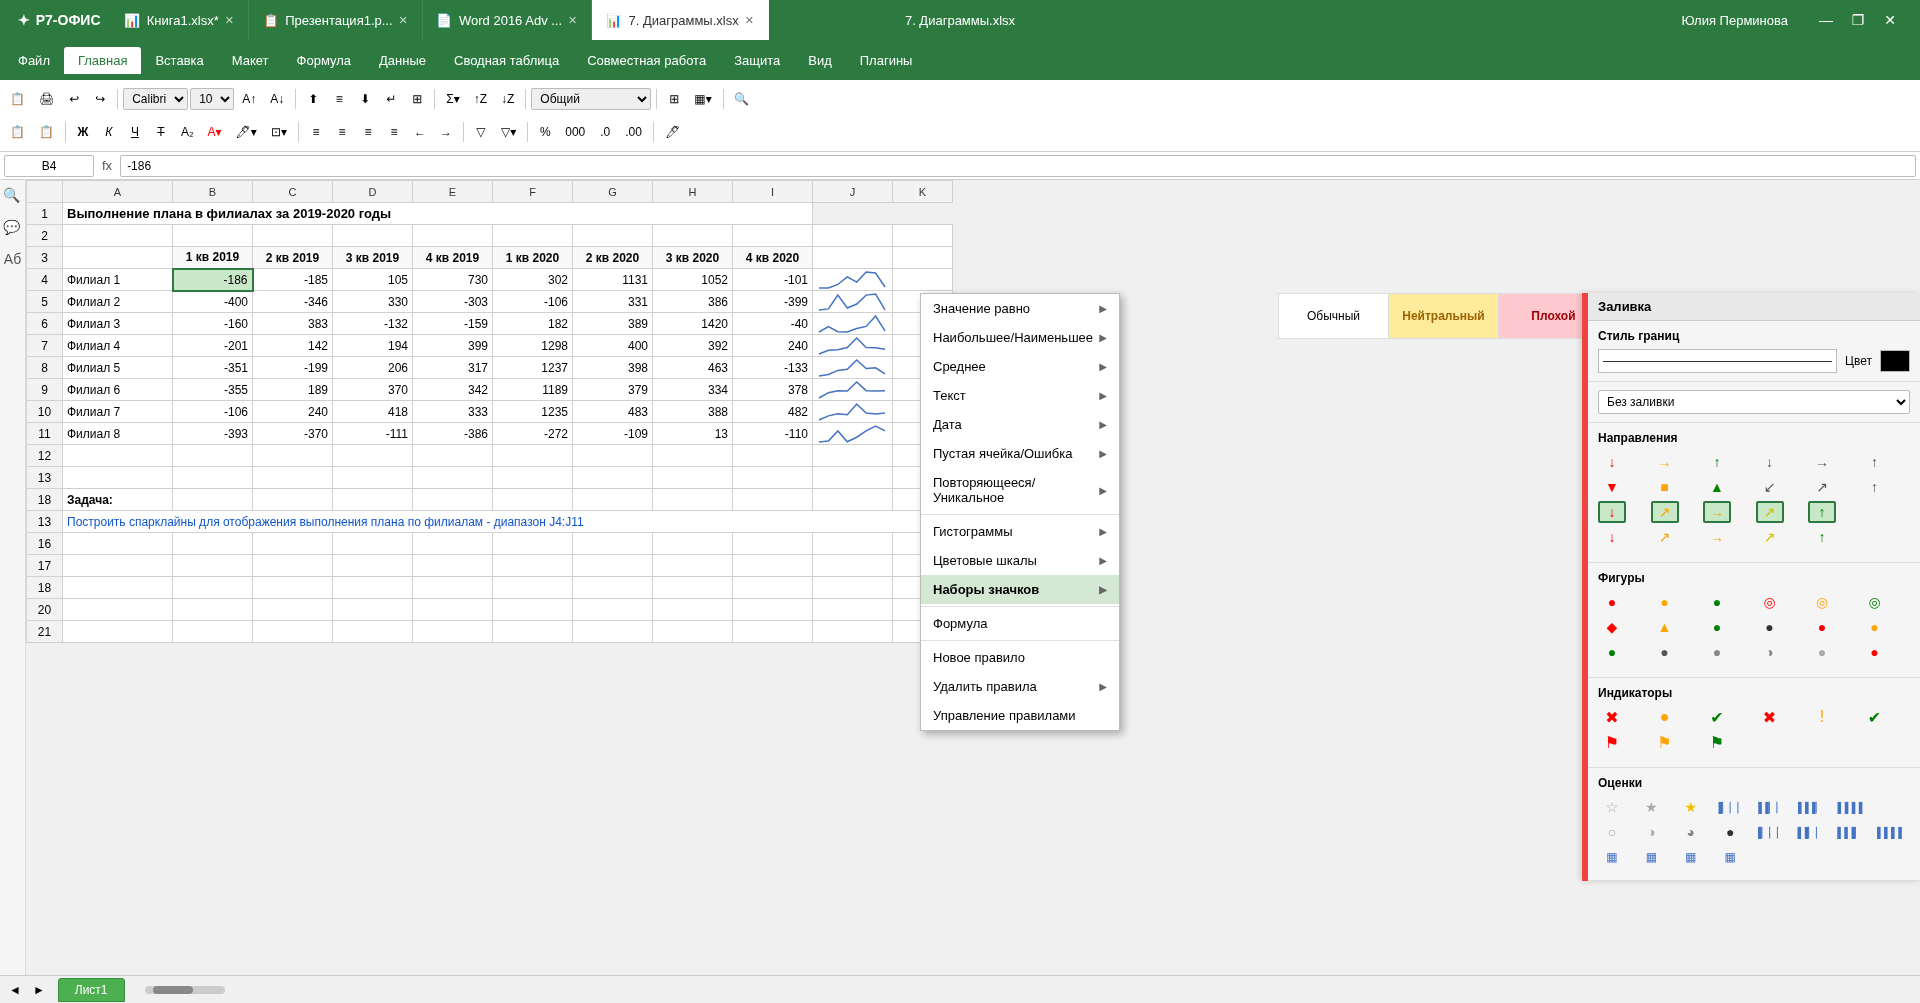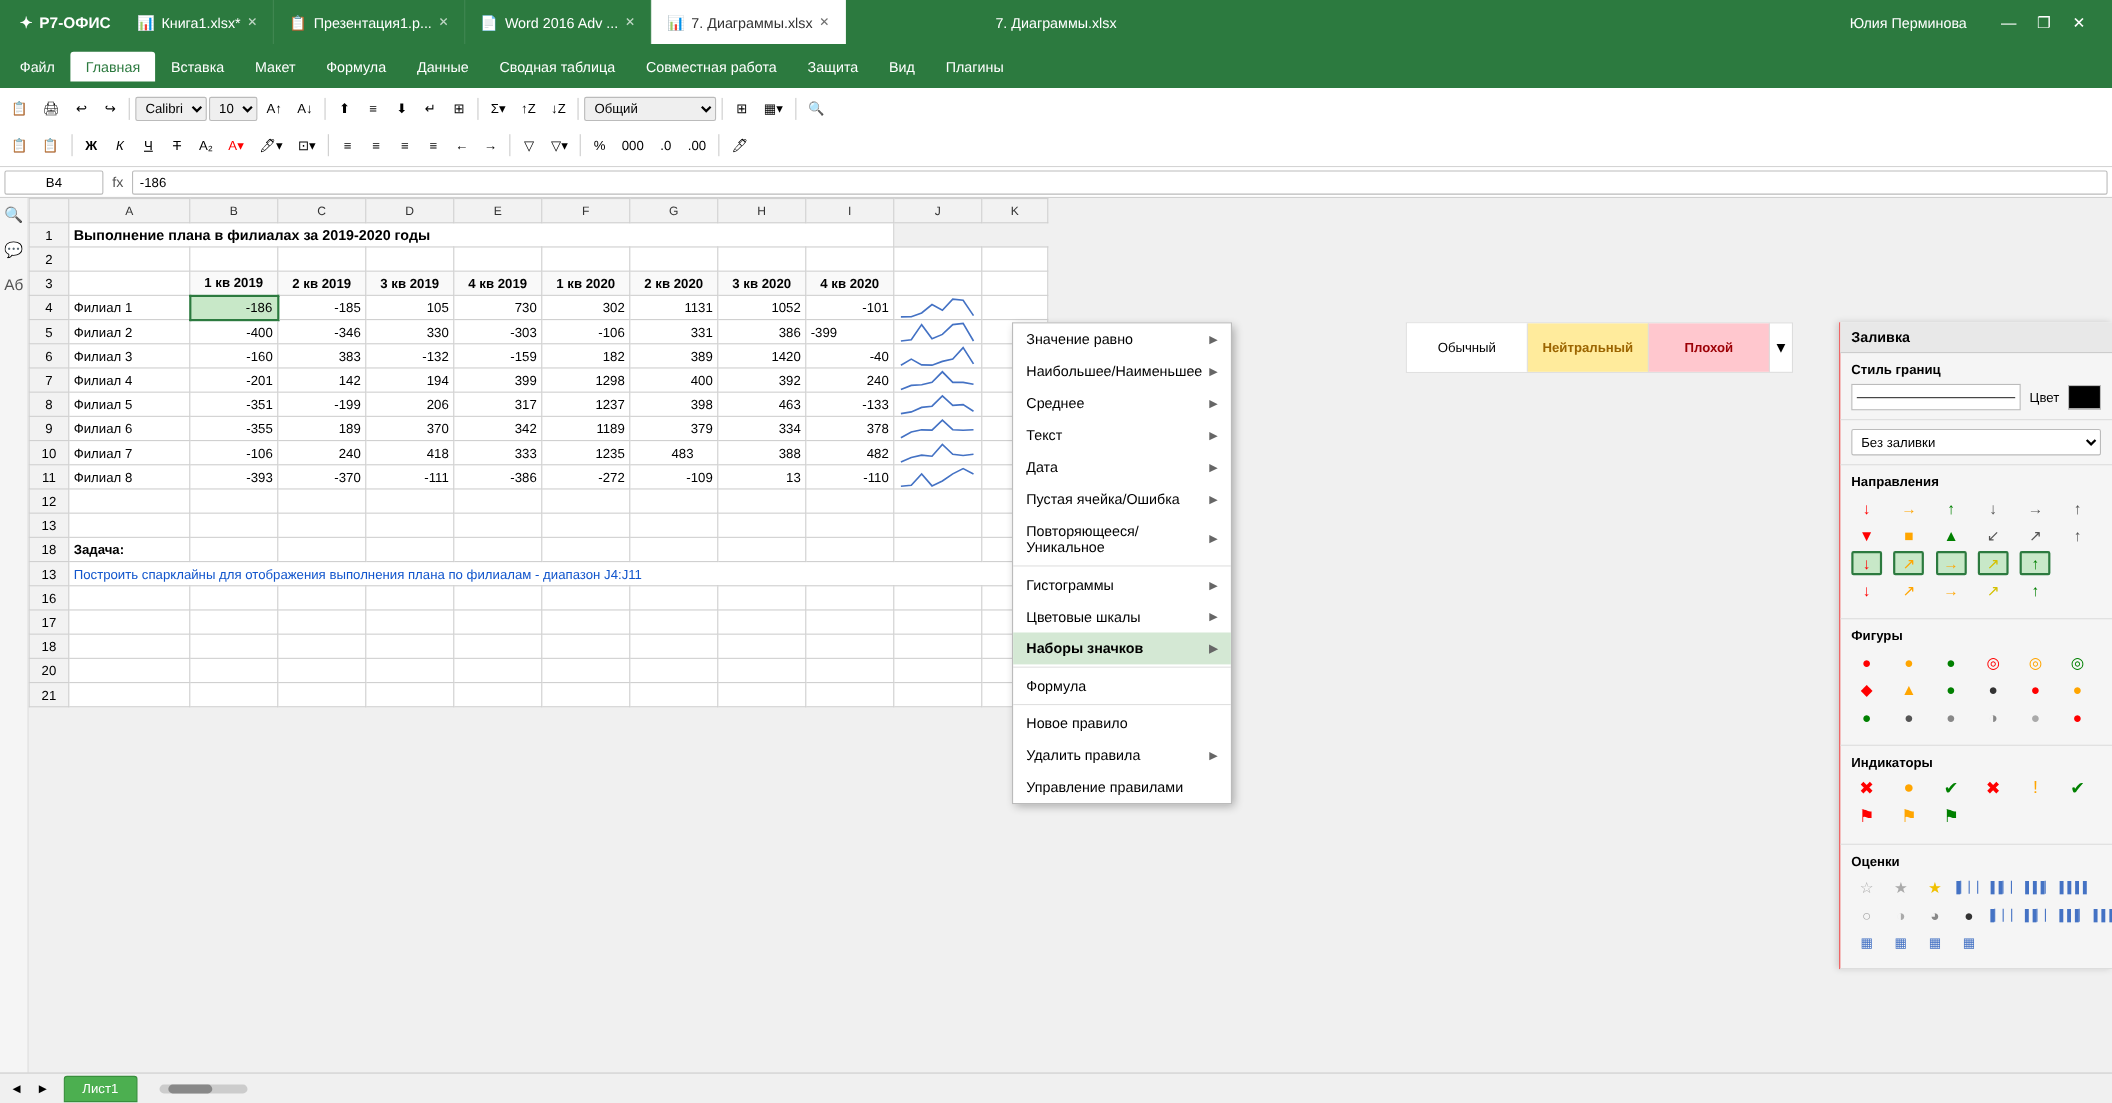--- a/index.html
+++ b/index.html
@@ -233,23 +233,23 @@
     }
     .dd-item.active { background: #d4e8d4; font-weight: bold; }
     .dd-sep { height: 1px; background: #e0e0e0; margin: 2px 0; }
     .dd-arrow { font-size: 10px; color: #666; }
 
     
     #right-panel {
       position: absolute;
       right: 0;
       top: 113px;
-      width: 248px;
+      width: 338px;
       background: #f5f5f5;
-      border-left: 1px solid #ef4444;
+      border-left: 6px solid #ef4444;
       box-shadow: -2px 0 6px rgba(0,0,0,0.15);
       z-index: 99;
       font-size: 12px;
     }
     #right-panel-header {
       display: flex;
       align-items: center;
       justify-content: space-between;
       padding: 6px 10px;
       background: #e8e8e8;
@@ -549,21 +549,21 @@
             <tr>
               <td class="row-header">5</td>
               <td style="width: 110px;">Филиал 2</td>
               <td style="text-align: right; width: 80px;">-400</td>
               <td style="text-align: right; width: 80px;">-346</td>
               <td style="text-align: right; width: 80px;">330</td>
               <td style="text-align: right; width: 80px;">-303</td>
               <td style="text-align: right; width: 80px;">-106</td>
               <td style="text-align: right; width: 80px;">331</td>
               <td style="text-align: right; width: 80px;">386</td>
-              <td style="width: 80px;">-399</td>
+              <td style="text-align: right; width: 80px;">-399</td>
               <td style="width: 80px;">
                 <svg width="70" height="20" style="display:block;">
                   <polyline points="2,18 11.428571428571429,16.900763358778626 20.857142857142858,3.139949109414758 30.285714285714285,16.025445292620866 39.714285714285715,12.015267175572518 49.142857142857146,3.119592875318066 58.57142857142857,2 68,17.979643765903308" fill="none" stroke="#4472c4" stroke-width="1.5"></polyline>
                 </svg>
               </td>
               <td style="width: 60px;"></td>
             </tr>
             <tr>
               <td class="row-header">6</td>
               <td style="width: 110px;">Филиал 3</td>
@@ -637,21 +637,21 @@
               <td style="width: 60px;"></td>
             </tr>
             <tr>
               <td class="row-header">10</td>
               <td style="width: 110px;">Филиал 7</td>
               <td style="text-align: right; width: 80px;">-106</td>
               <td style="text-align: right; width: 80px;">240</td>
               <td style="text-align: right; width: 80px;">418</td>
               <td style="text-align: right; width: 80px;">333</td>
               <td style="text-align: right; width: 80px;">1235</td>
-              <td style="text-align: center; width: 80px; padding-left: 20px;">483</td>
+              <td style="text-align: right; width: 80px; padding-left: 20px;">483</td>
               <td style="text-align: right; width: 80px;">388</td>
               <td style="text-align: right; width: 80px;">482</td>
               <td style="width: 80px;">
                 <svg width="70" height="20" style="display:block;">
                   <polyline points="2,18 11.428571428571429,13.871737509321402 20.857142857142858,11.747949291573452 30.285714285714285,12.762117822520507 39.714285714285715,2 49.142857142857146,10.972408650260999 58.57142857142857,12.105891126025355 68,10.98434004474273" fill="none" stroke="#4472c4" stroke-width="1.5"></polyline>
                 </svg>
               </td>
               <td style="width: 60px;"></td>
             </tr>
             <tr>

